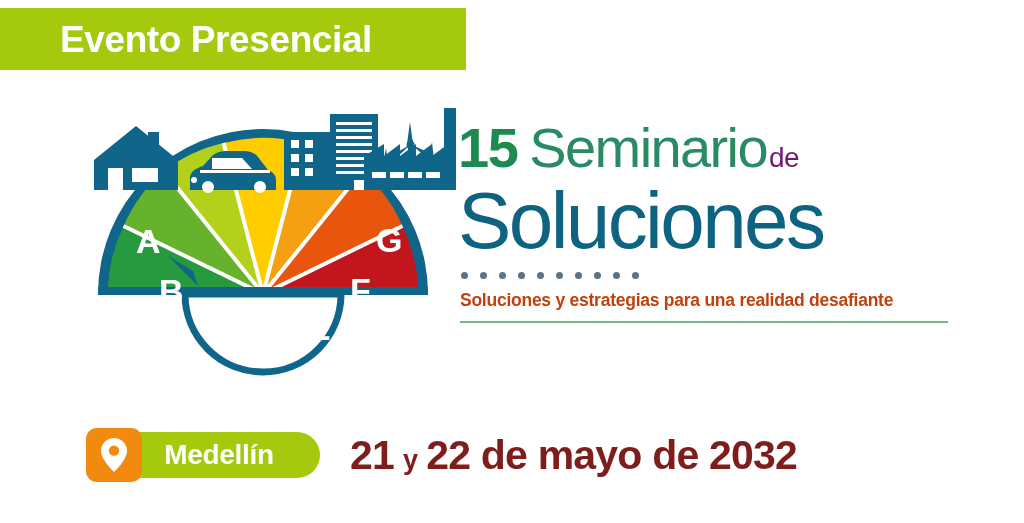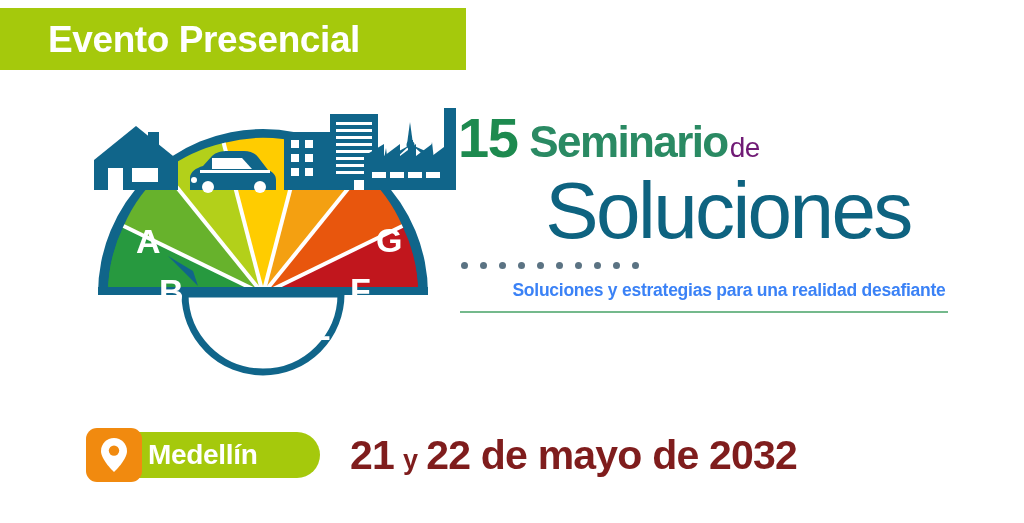--- a/index.html
+++ b/index.html
@@ -29,58 +29,57 @@
     height: 62px;
     background: #a5c90c;
     display: flex;
     align-items: center;
   }
   #event-ribbon-label {
     color: #ffffff;
     font-size: 37px;
     font-weight: bold;
     letter-spacing: -0.4px;
-    padding-left: 48px;
+    padding-left: 60px;
     line-height: 1;
   }
 
   
   #logo-wrap {
     position: absolute;
     left: 72px;
     top: 104px;
     width: 382px;
     height: 282px;
   }
   #logo-svg { display: block; width: 382px; height: 282px; }
 
   
   #title-block {
     position: absolute;
     left: 458px;
-    top: 110px;
+    top: 120px;
     width: 540px;
-    text-align: center;
   }
 
   #line-seminario {
     display: flex;
     align-items: baseline;
     height: 62px;
     line-height: 1;
   }
   #seminario-number {
     font-size: 56px;
     font-weight: bold;
     color: #1d8a4f;
     letter-spacing: -1.5px;
   }
   #seminario-word {
-    font-size: 44px;
-    font-weight: 700;
+    font-size: 56px;
+    font-weight: 400;
     color: #2a8a63;
     letter-spacing: -1.6px;
     margin-left: 12px;
   }
   #seminario-de {
     font-size: 28px;
     font-weight: 400;
     color: #701a75;
     letter-spacing: -0.5px;
     margin-left: 2px;
@@ -109,21 +108,21 @@
     height: 7px;
     border-radius: 50%;
     background: #5b7383;
   }
 
   #tagline {
     margin-top: 11px;
     margin-left: 2px;
     font-size: 17.5px;
     font-weight: bold;
-    color: #3b82f6;
+    color: #c2410c;
     letter-spacing: -0.25px;
     white-space: nowrap;
   }
   #tagline-rule {
     margin-top: 10px;
     margin-left: 2px;
     width: 488px;
     height: 2px;
     background: #74b98c;
   }
@@ -152,20 +151,21 @@
     justify-content: center;
     position: relative;
     z-index: 2;
   }
   #location-pill {
     height: 46px;
     background: #a5c90c;
     border-radius: 0 23px 23px 0;
     display: flex;
     align-items: center;
+    justify-content: center;
     padding: 0 30px 0 52px;
     margin-left: -46px;
     min-width: 224px;
     box-sizing: border-box;
     z-index: 1;
   }
   #location-label {
     color: #ffffff;
     font-size: 28px;
     font-weight: bold;

